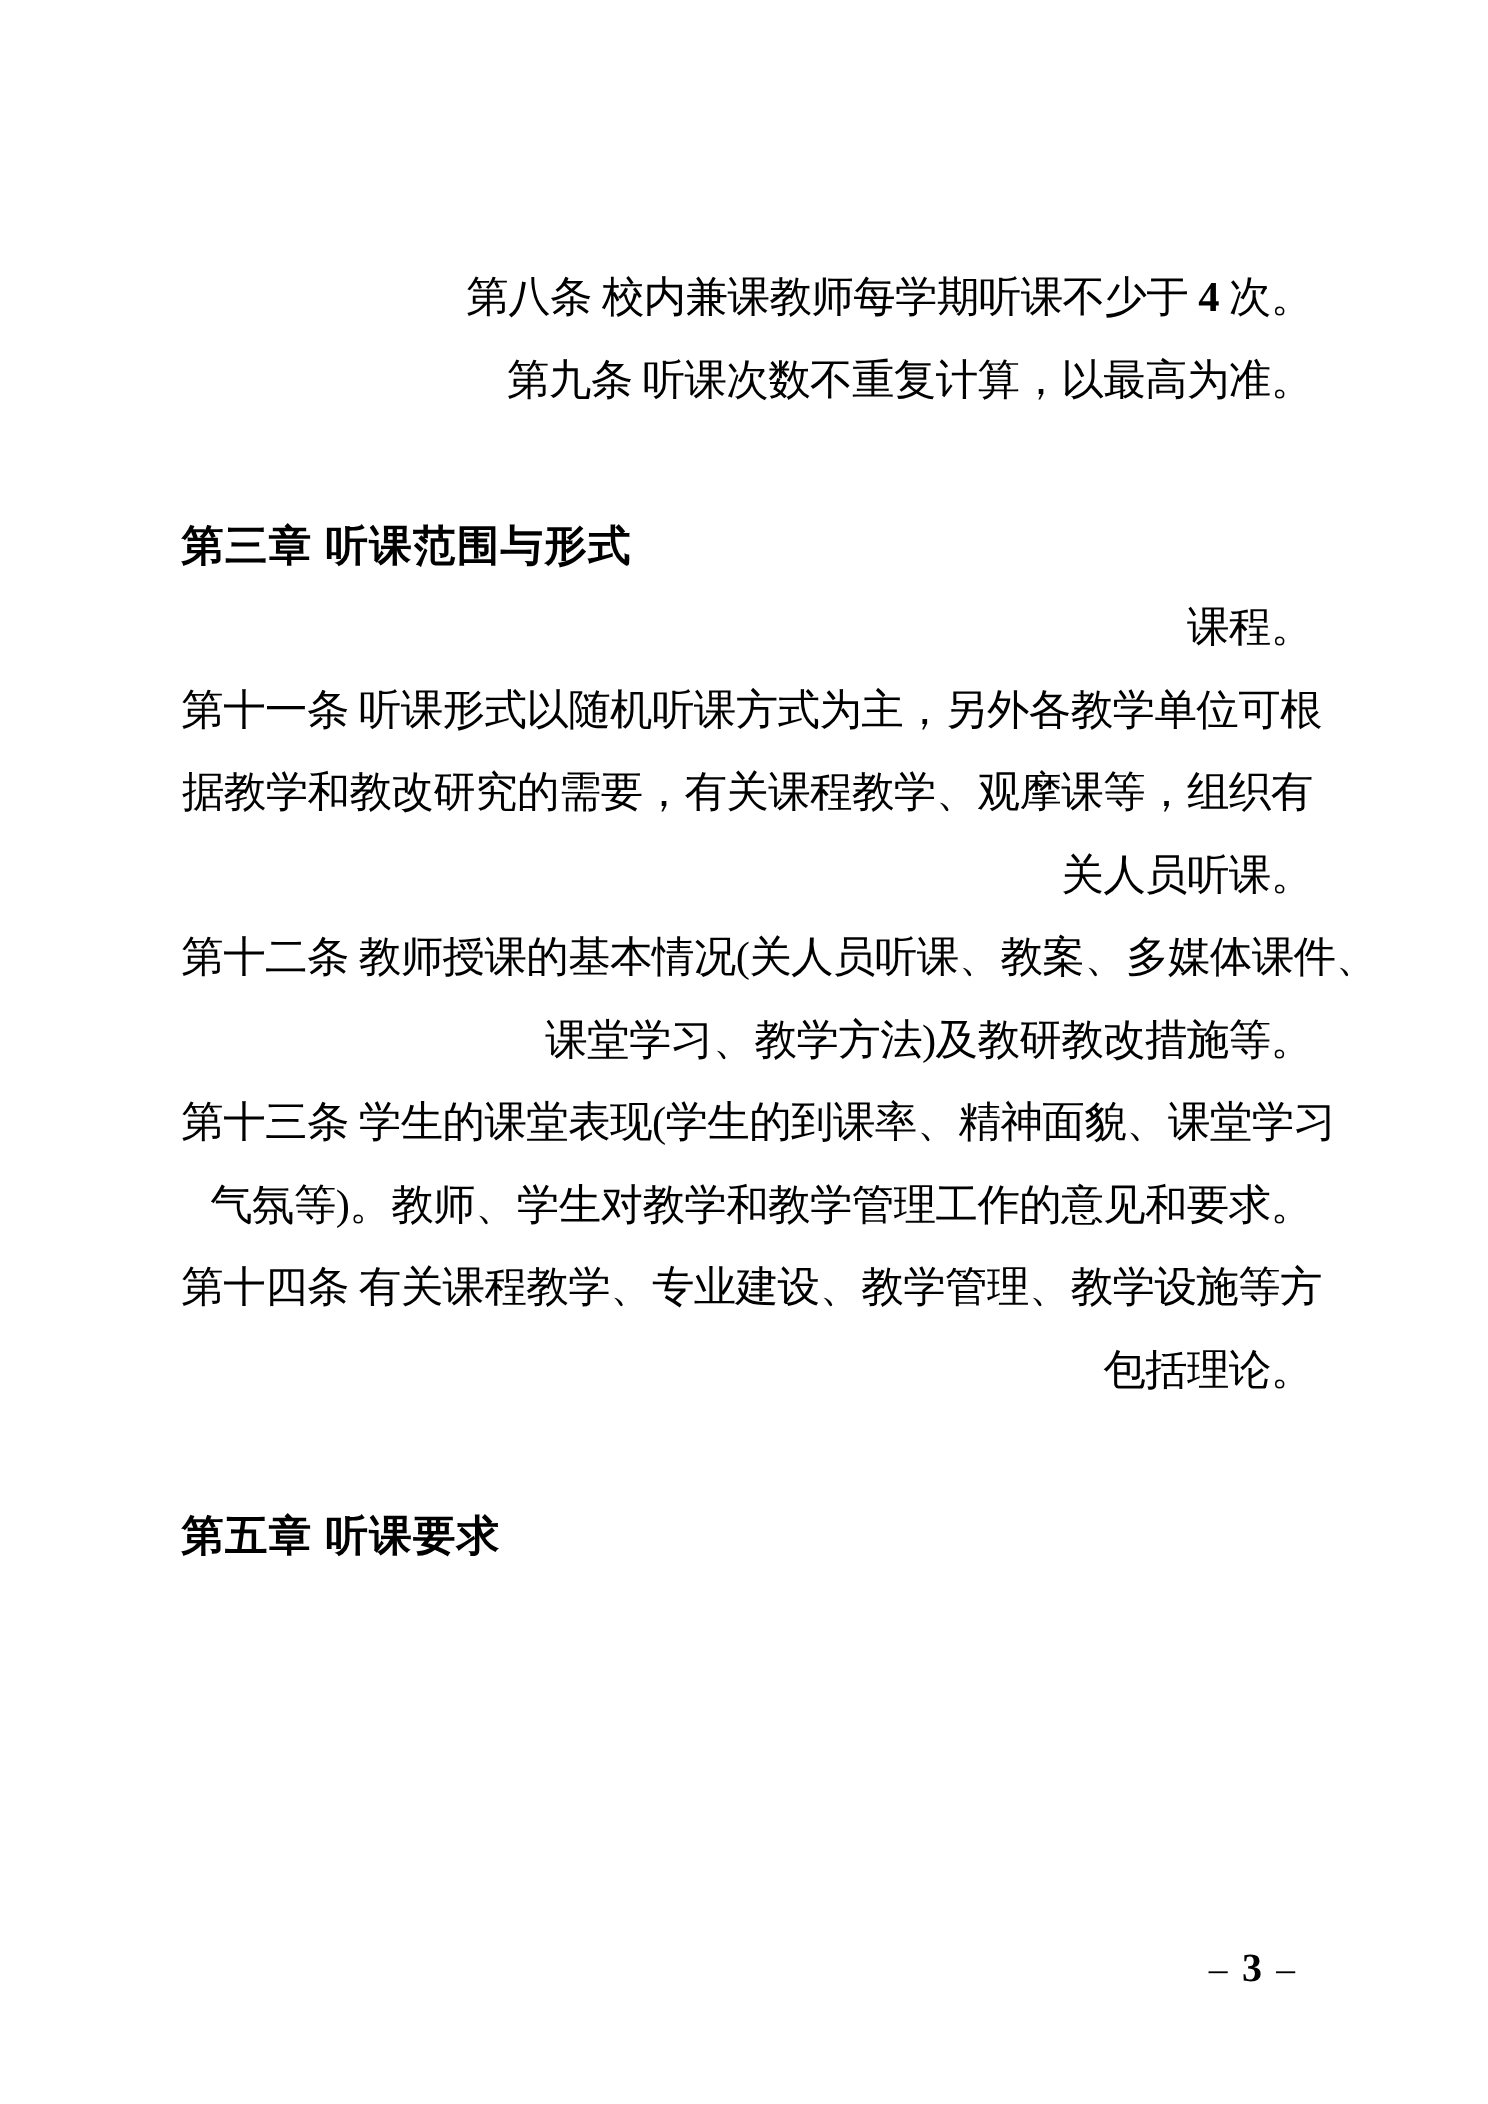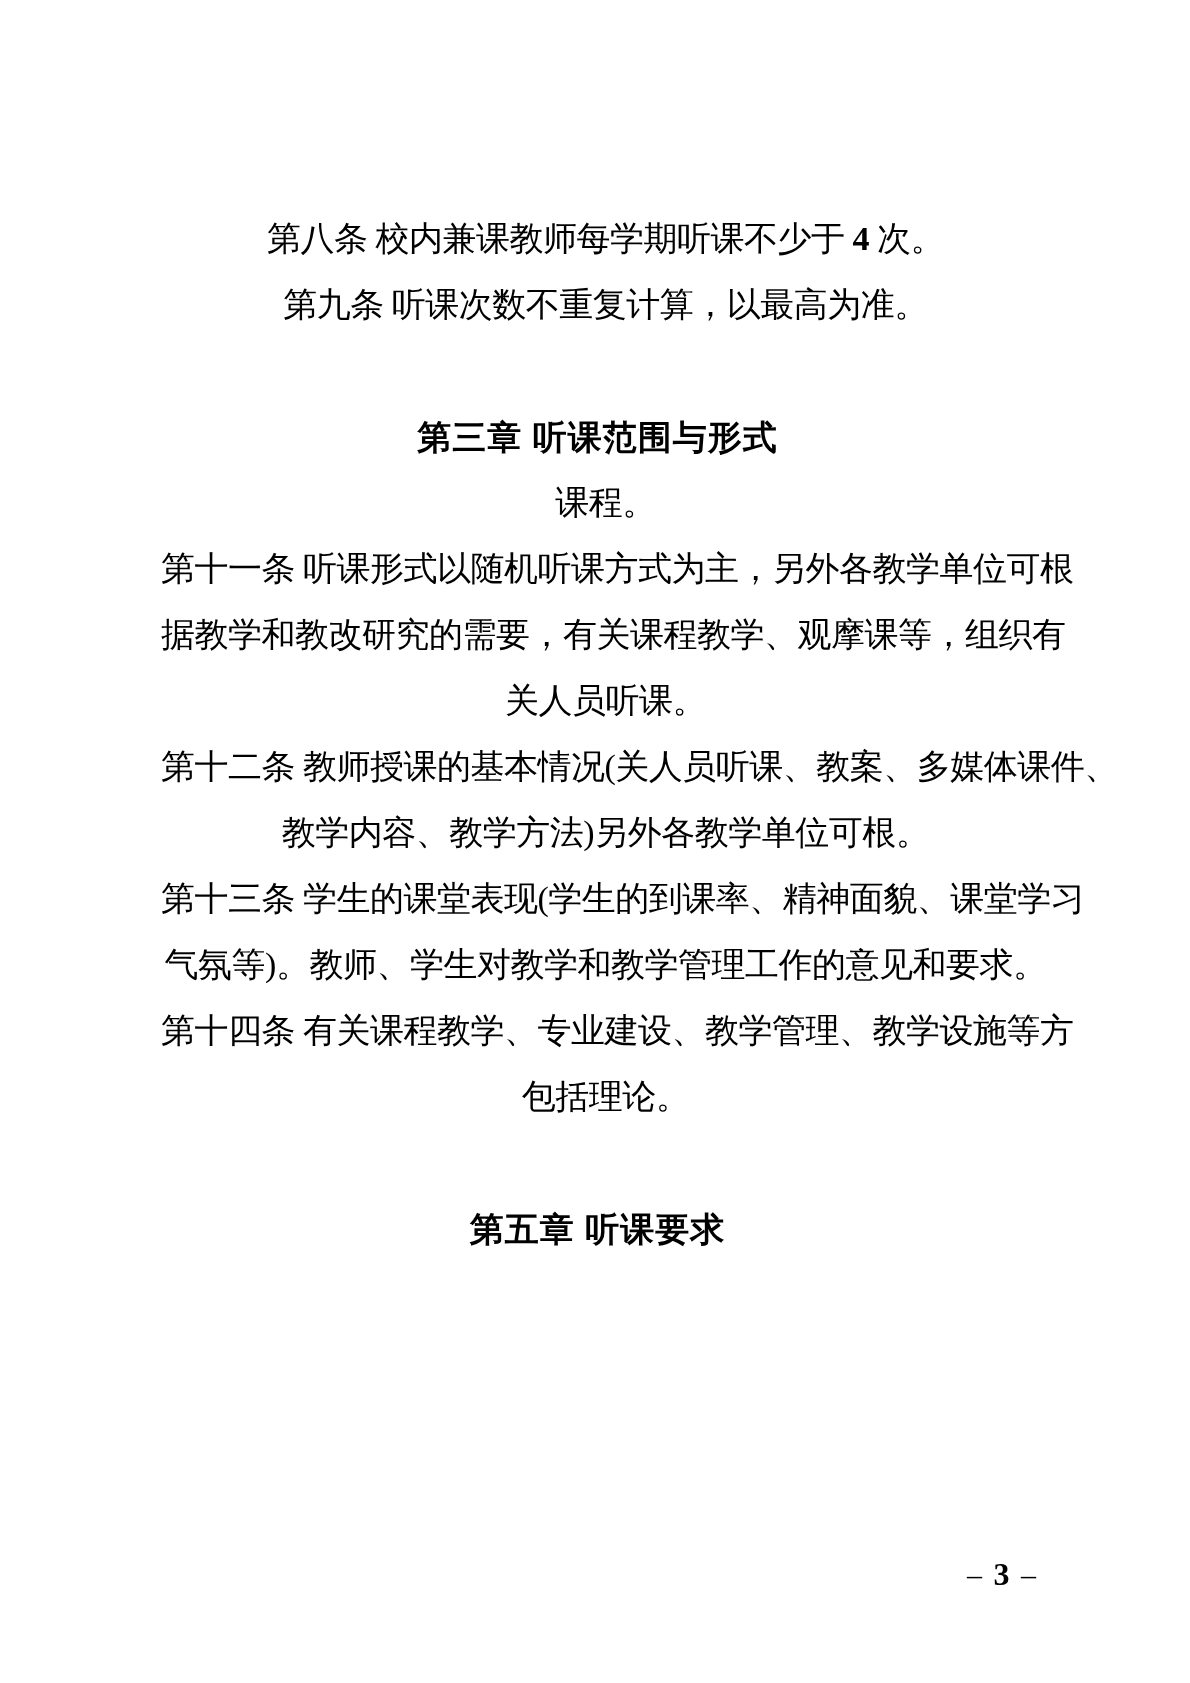--- a/index.html
+++ b/index.html
@@ -30,29 +30,28 @@
   }
   .line {
     height: 66px;
     line-height: 66px;
     white-space: nowrap;
   }
   .line.body {
     font-size: 34px;
     font-family: "Liberation Serif", "DejaVu Serif", serif;
     letter-spacing: -0.5px;
-    text-align: center;
-    margin-left: 16px;
+    text-align: right;
   }
   .line.heading {
     margin-top: 66px; 
     font-size: 34px;
     font-weight: bold;
     font-family: "Liberation Sans", "DejaVu Sans", sans-serif;
-    text-align: center;
+    text-align: left;
     letter-spacing: 1px;
   }
   .seg-bold {
     font-weight: bold;
   }
   .page-footer {
     position: absolute;
     right: 152px;
     top: 1556px;
     font-size: 30px;
@@ -73,21 +72,21 @@
   <div class="doc-body">
 
   <div class="line body"><span>第八条 校内兼课教师每学期听课不少于 </span><span class="seg-bold">4</span><span> 次。</span></div>
       <div class="line body">第九条 听课次数不重复计算，以最高为准。</div>
       <div class="line heading">第三章 听课范围与形式</div>
       <div class="line body">课程。</div>
       <div class="line body">第十一条 听课形式以随机听课方式为主，另外各教学单位可根</div>
       <div class="line body">据教学和教改研究的需要，有关课程教学、观摩课等，组织有</div>
       <div class="line body">关人员听课。</div>
       <div class="line body">第十二条 教师授课的基本情况(关人员听课、教案、多媒体课件、</div>
-      <div class="line body">教学内容、教学方法)另外各教学单位可根。</div>
+      <div class="line body">课堂学习、教学方法)及教研教改措施等。</div>
       <div class="line body">第十三条 学生的课堂表现(学生的到课率、精神面貌、课堂学习</div>
       <div class="line body">气氛等)。教师、学生对教学和教学管理工作的意见和要求。</div>
       <div class="line body">第十四条 有关课程教学、专业建设、教学管理、教学设施等方</div>
       <div class="line body">包括理论。</div>
       <div class="line heading">第五章 听课要求</div>
     </div>
 
   <div class="page-footer"><span>– </span><span class="num">3</span><span> –</span></div>
 
 </div>

